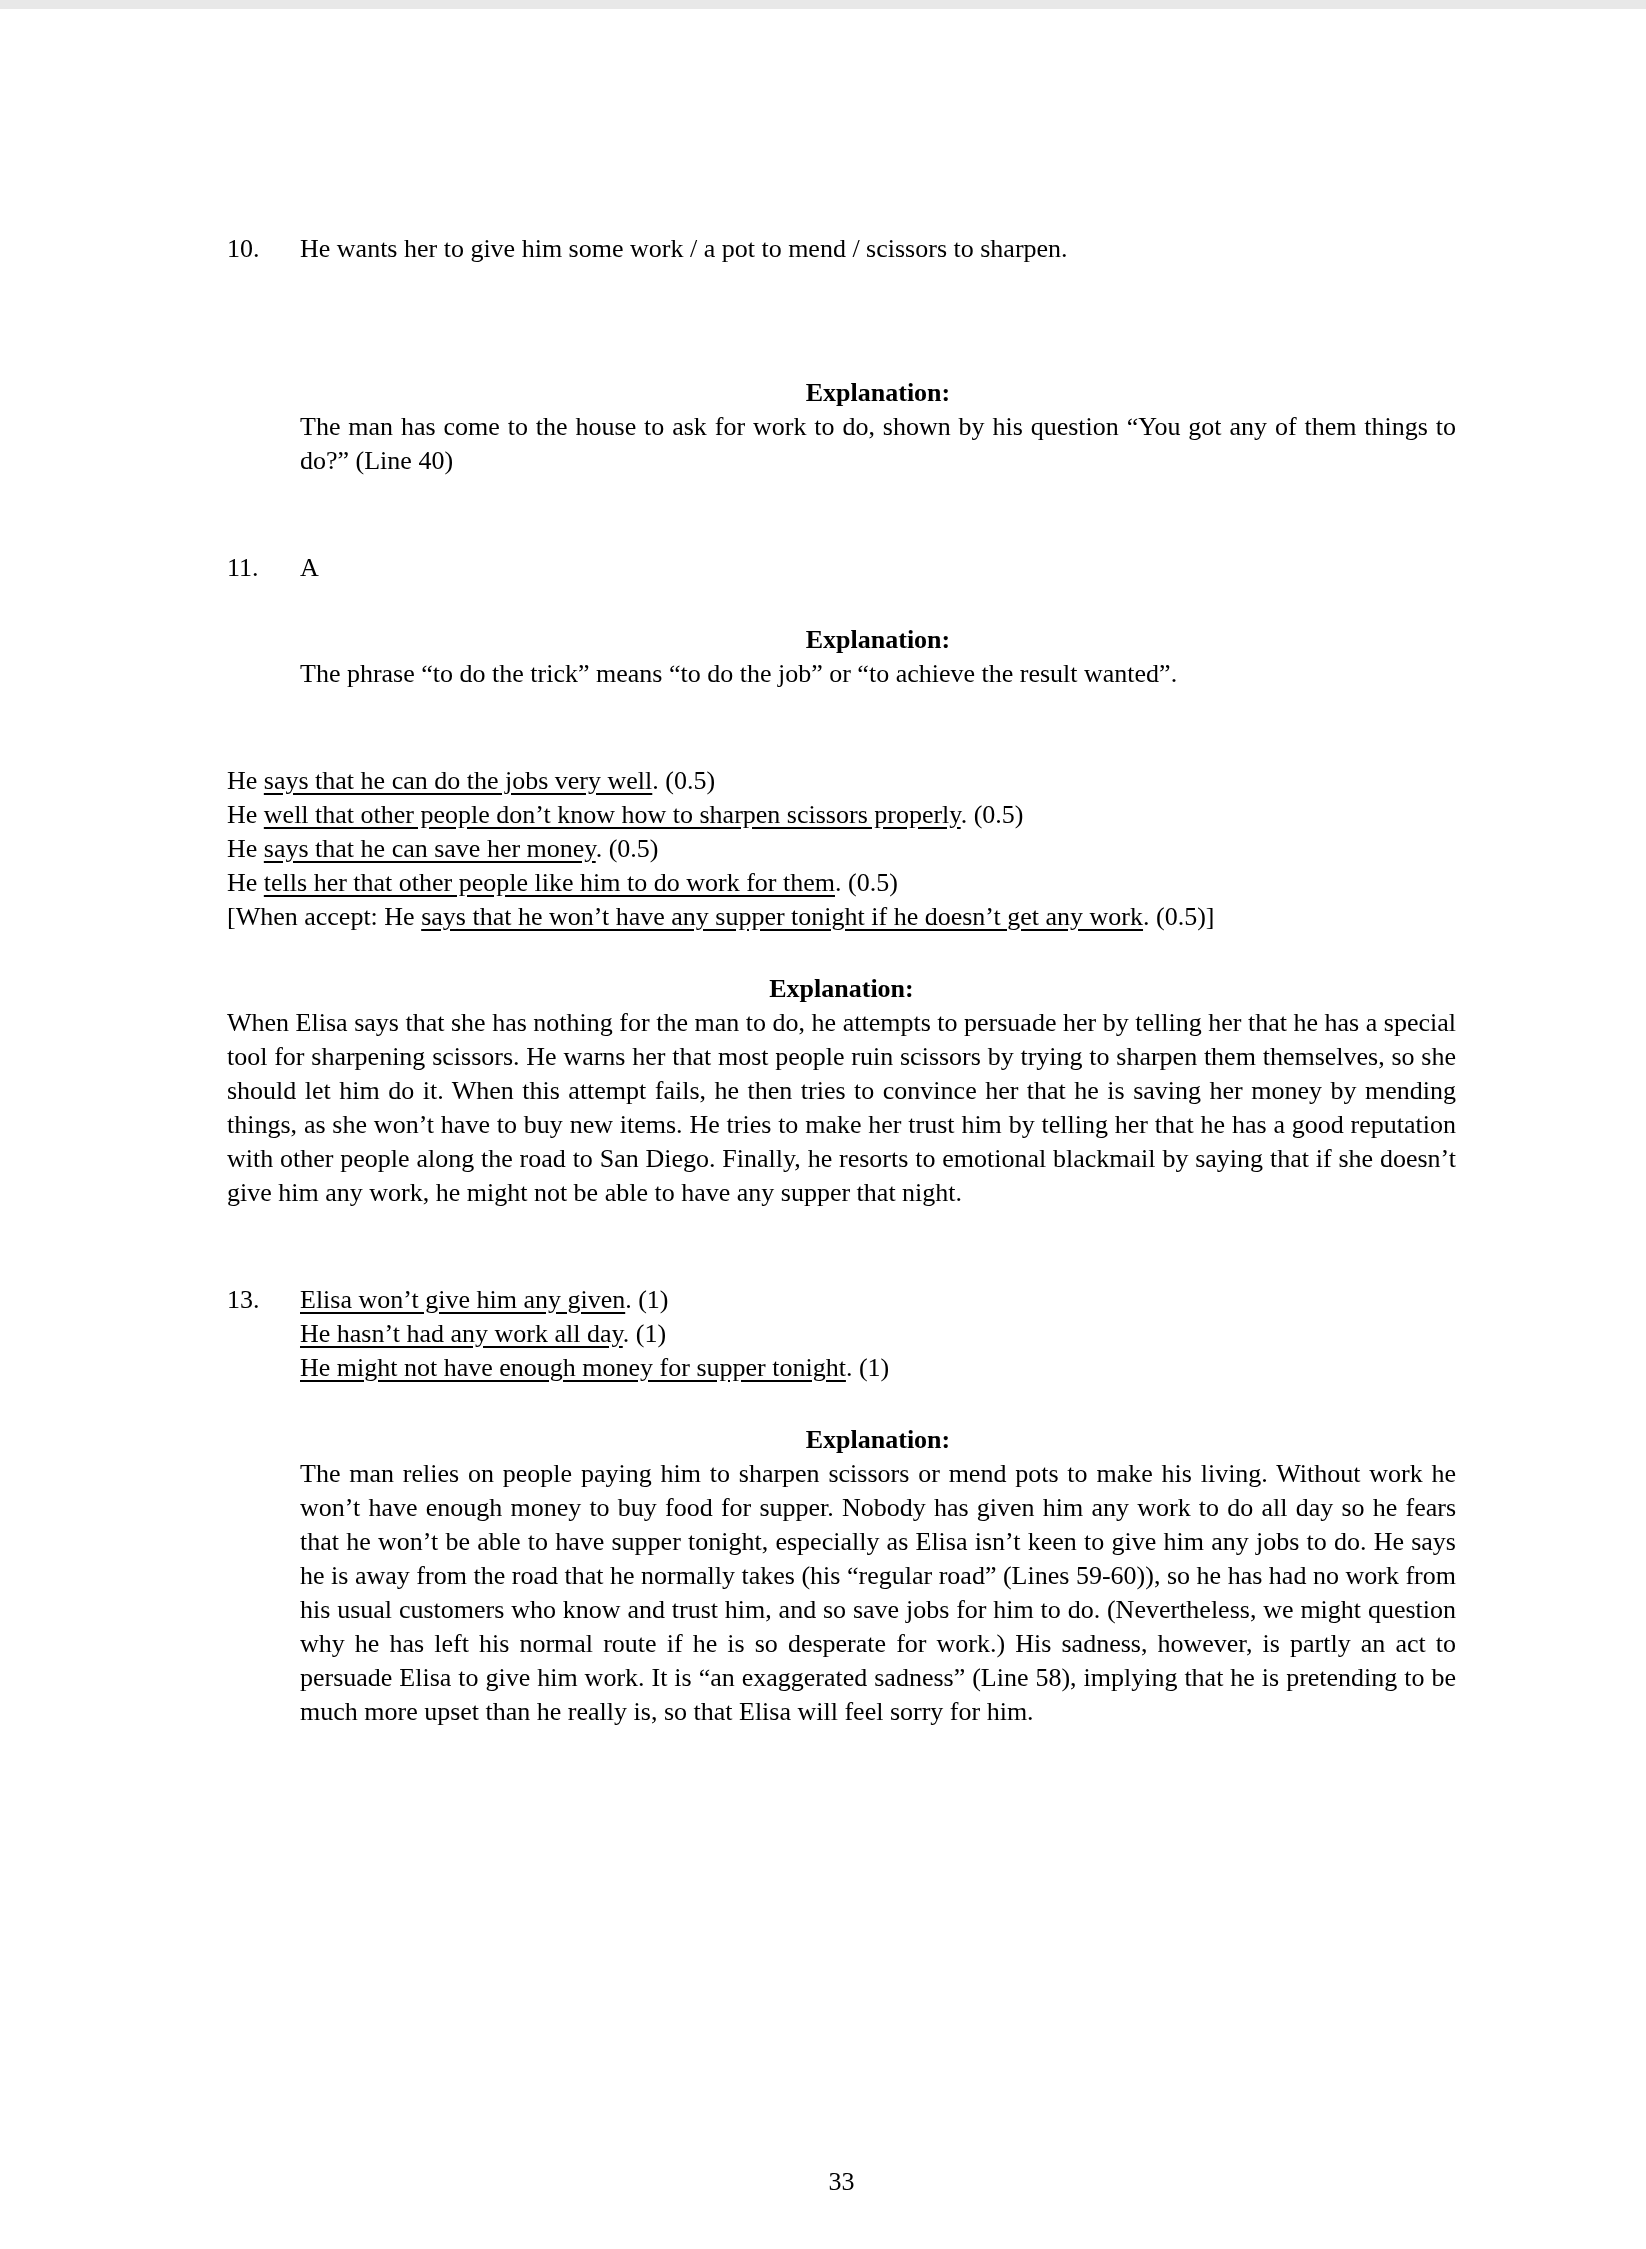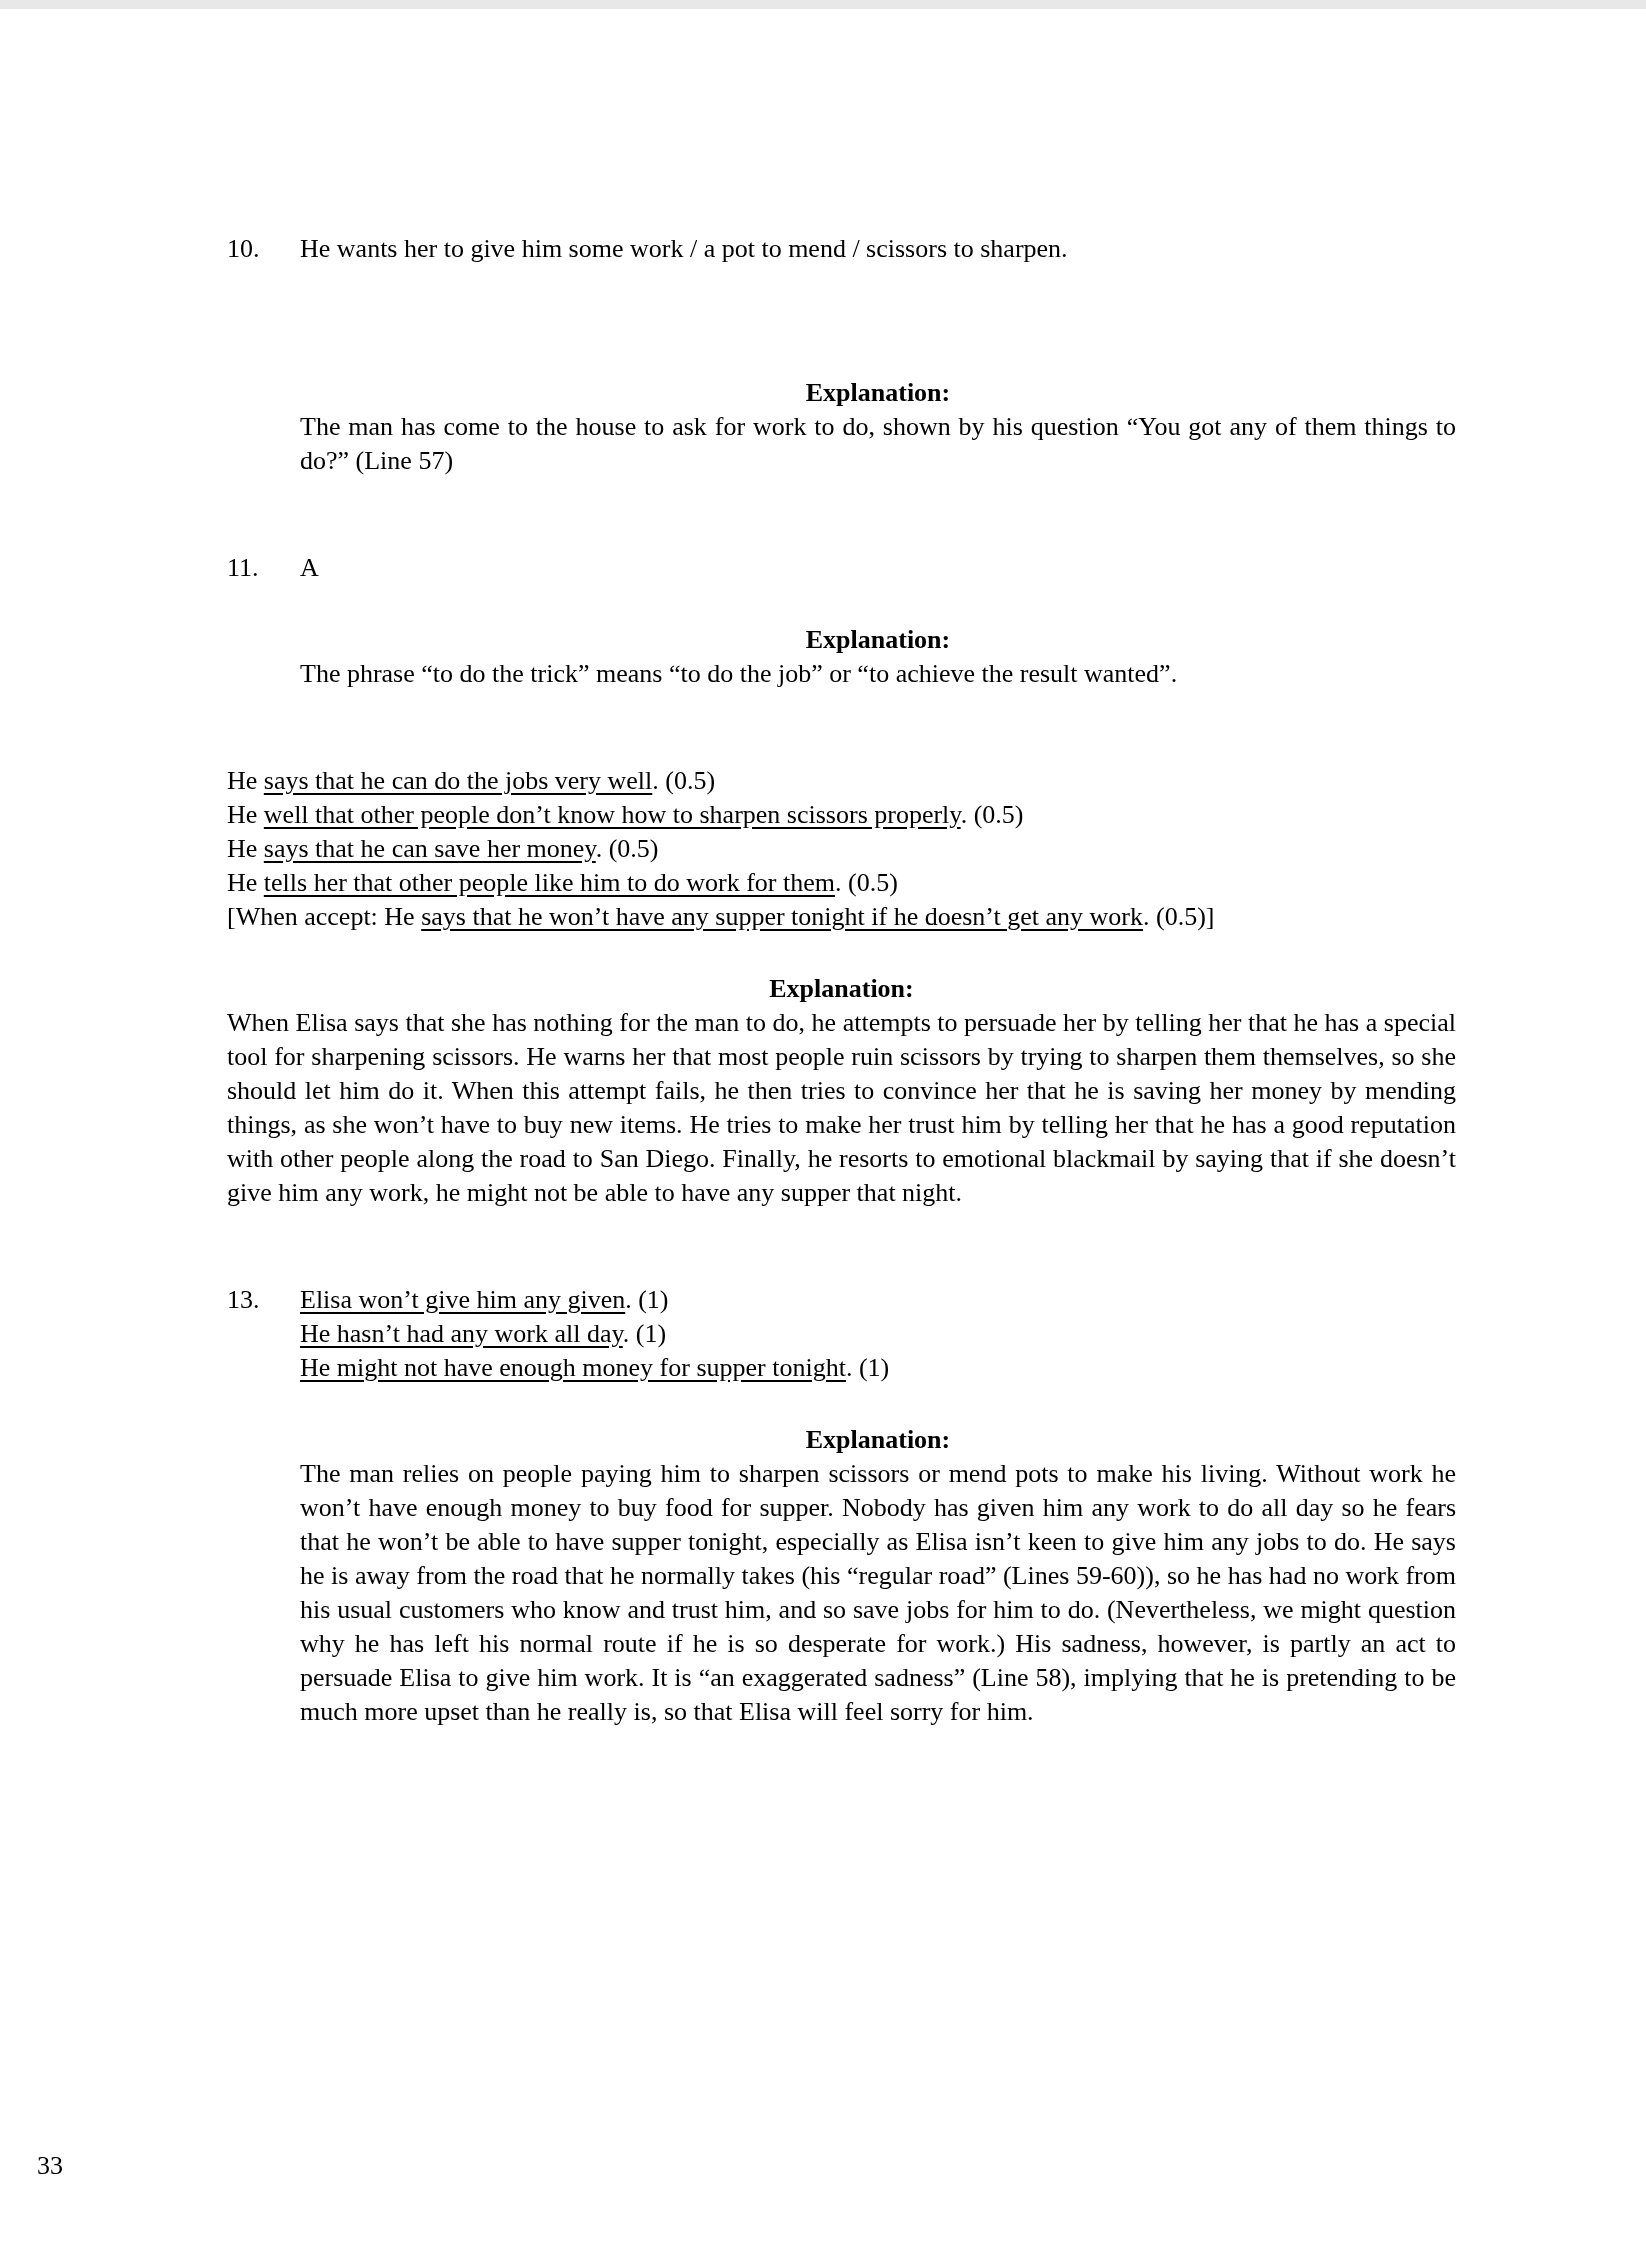--- a/index.html
+++ b/index.html
@@ -25,41 +25,42 @@
   .answers { text-align: justify; }
   .answer-line { text-align: justify; }
   .ul { text-decoration: underline; text-underline-offset: 3.7px; }
   .explanation { }
   .gap-xl { margin-top: 110px; }
   .gap-sm { margin-top: 38px; }
   .exp-label { font-weight: bold; text-align: center; }
   .exp-text { text-align: justify; }
   .page-number {
     position: absolute;
-    bottom: 76px;
+    bottom: 60px;
     left: 0;
     right: 0;
+    text-align: center;
     padding-left: 37px;
   }
 </style>
 </head>
 <body>
 
 <div class="page">
   <div class="content">
 
     <section class="question">
       <div class="qnum">10.</div>
       <div class="qbody">
         <div class="answers">
             <div class="answer-line"><span>He wants her to give him some work / a pot to mend / scissors to sharpen.</span></div>
           </div>
         <div class="explanation gap-xl">
           <p class="exp-label">Explanation:</p>
-          <p class="exp-text">The man has come to the house to ask for work to do, shown by his question “You got any of them things to do?” (Line 57)</p>
+          <p class="exp-text">The man has come to the house to ask for work to do, shown by his question “You got any of them things to do?” (Line 40)</p>
         </div>
       </div>
     </section>
 
     <section class="question">
       <div class="qnum">11.</div>
       <div class="qbody">
         <div class="answers">
             <div class="answer-line"><span>A</span></div>
           </div>

